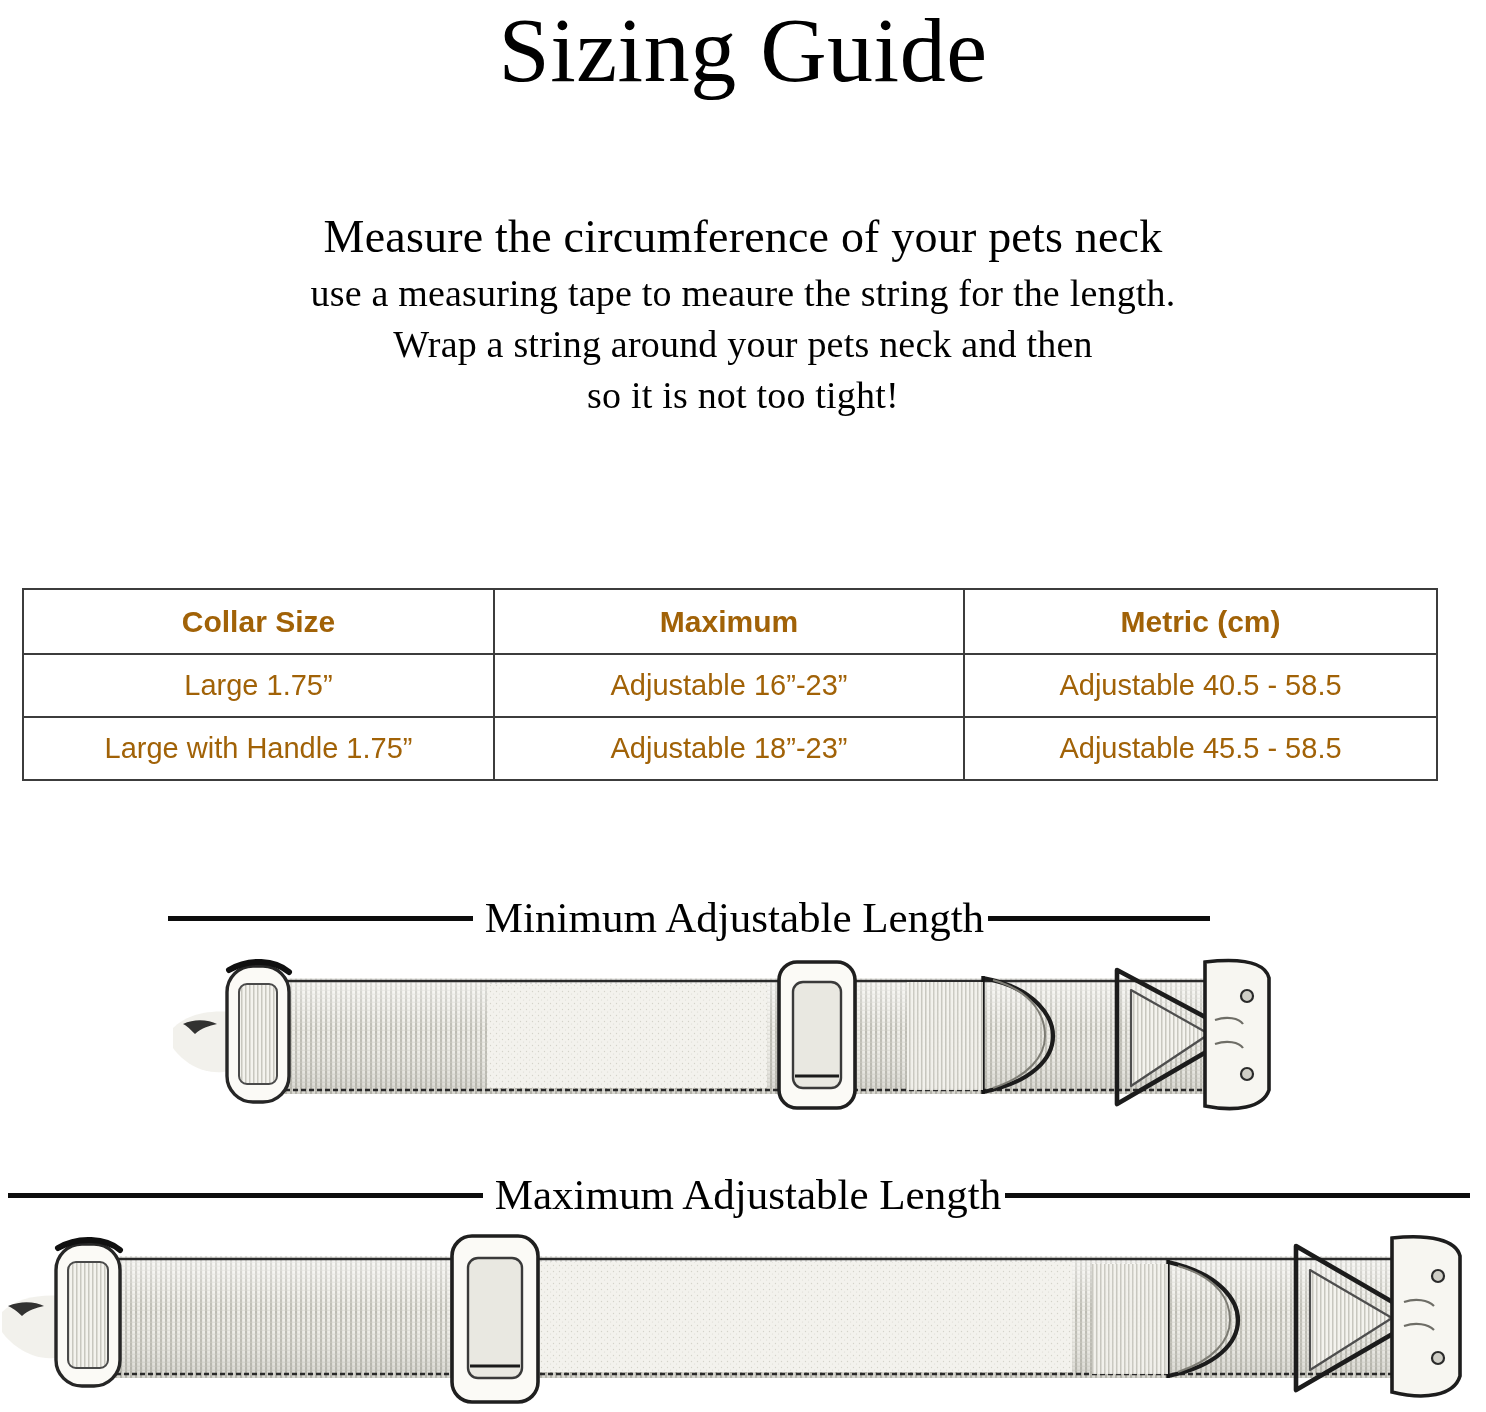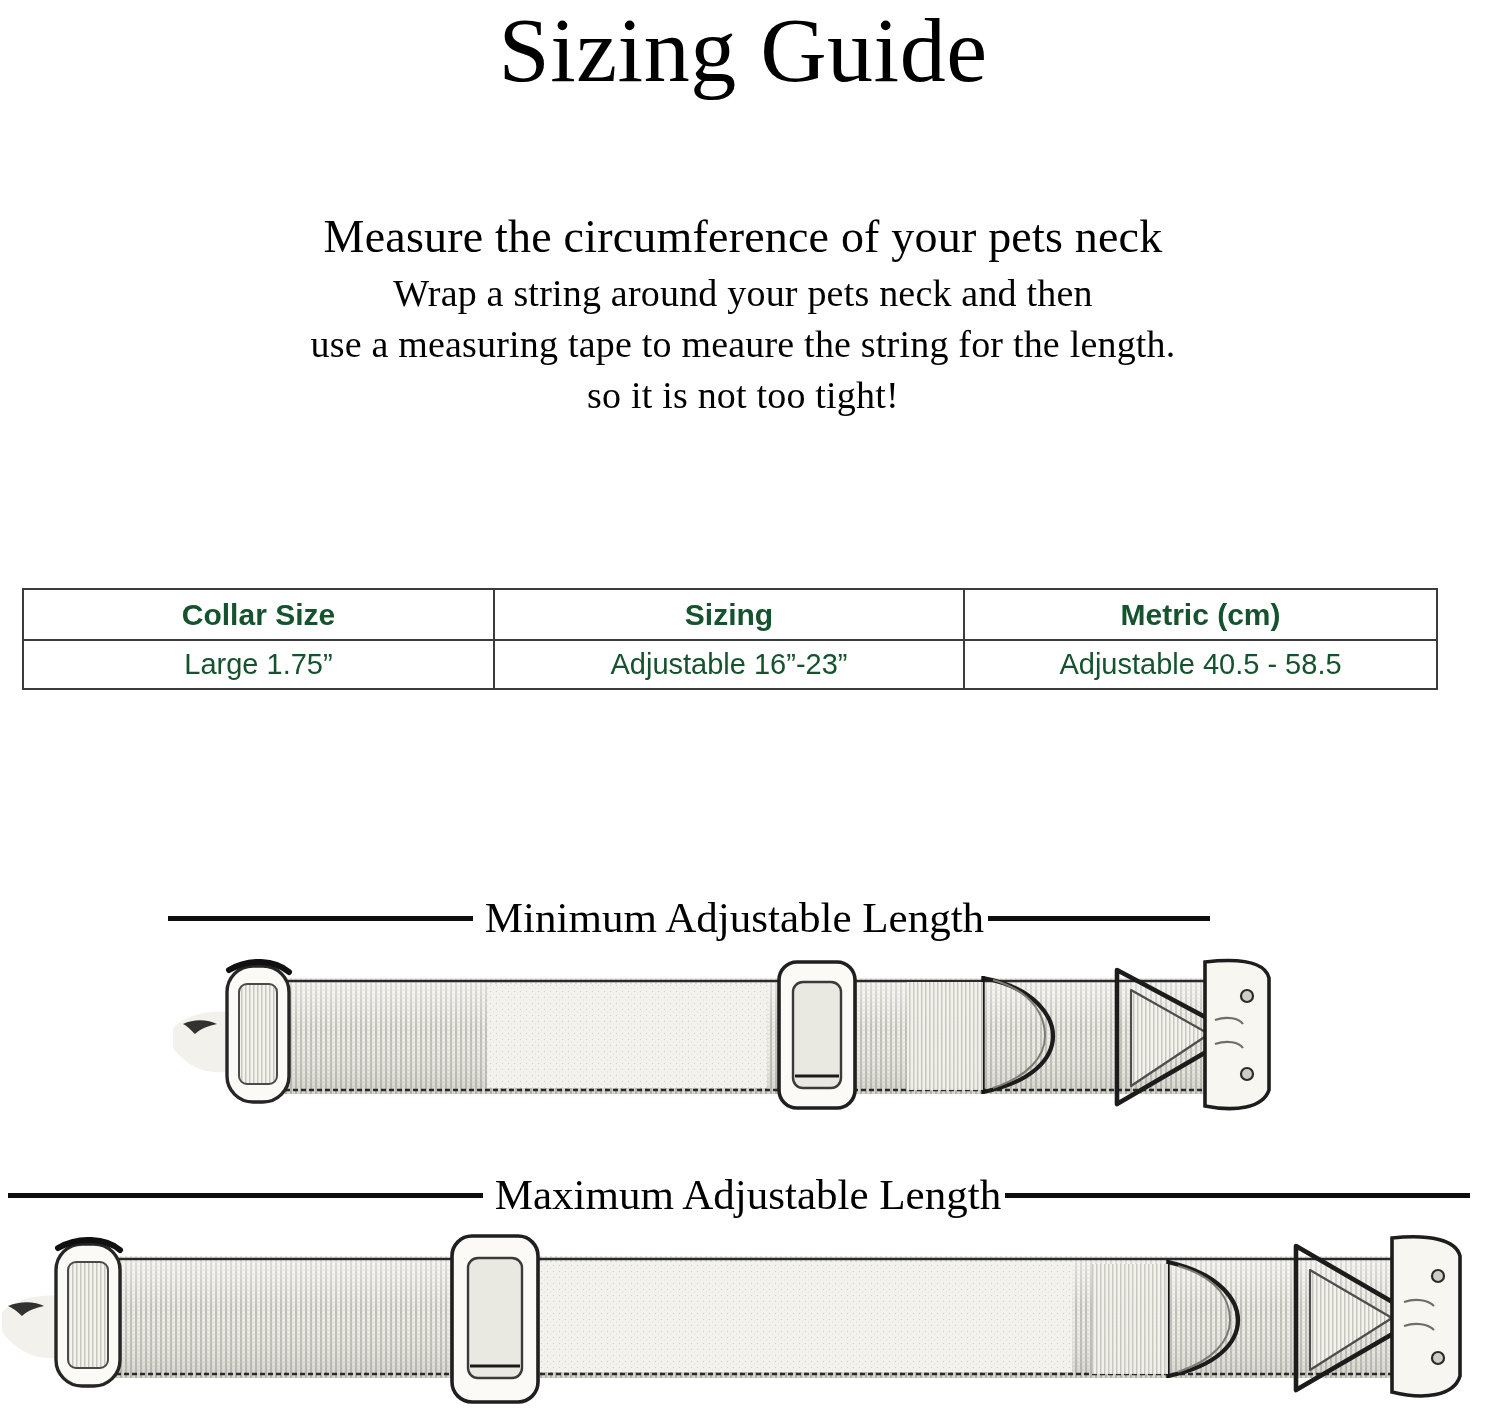--- a/index.html
+++ b/index.html
@@ -57,23 +57,23 @@
     top: 588px;
     width: 1414px;
     border-collapse: collapse;
     table-layout: fixed;
     font-family: "Liberation Sans", "DejaVu Sans", sans-serif;
   }
   .size-table td, .size-table th {
     border: 2px solid #3c3c3c;
     text-align: center;
     vertical-align: middle;
-    padding: 1px;
+    padding: 8px;
     font-size: 29px;
-    color: #14532d;
+    color: #a16207;
   }
   .size-table thead th {
     height: 47px;
     font-weight: bold;
     font-size: 30px;
   }
   .size-table tbody td {
     height: 45px;
     font-weight: normal;
   }
@@ -125,44 +125,49 @@
 
   .collar-figure svg { display: block; width: 100%; height: 100%; }
 </style>
 </head>
 <body>
 
 <div class="page-title">Sizing Guide</div>
 
 <div class="instructions">
   <div class="instr-lead">Measure the circumference of your pets neck</div>
+  <div class="instr-line">use a measuring tape to meaure the string for the length.</div>
   <div class="instr-line">Wrap a string around your pets neck and then</div>
-  <div class="instr-line">use a measuring tape to meaure the string for the length.</div>
   <div class="instr-line">so it is not too tight!</div>
 </div>
 
 <table class="size-table">
   <colgroup>
     <col class="col-a">
       <col class="col-b">
       <col class="col-c">
   </colgroup>
   <thead>
     <tr>
       <th>Collar Size</th>
-      <th>Sizing</th>
+      <th>Maximum</th>
       <th>Metric (cm)</th>
     </tr>
   </thead>
   <tbody>
     <tr>
       <td>Large 1.75”</td>
       <td>Adjustable 16”-23”</td>
       <td>Adjustable 40.5 - 58.5</td>
     </tr>
+    <tr>
+      <td>Large with Handle 1.75”</td>
+      <td>Adjustable 18”-23”</td>
+      <td>Adjustable 45.5 - 58.5</td>
+    </tr>
   </tbody>
 </table>
 
 <div class="length-label" id="min-label">
   <div class="rule rule-left"></div>
   <div class="caption">Minimum Adjustable Length</div>
   <div class="rule rule-right"></div>
 </div>
 
 <div class="collar-figure" id="collar-min">

